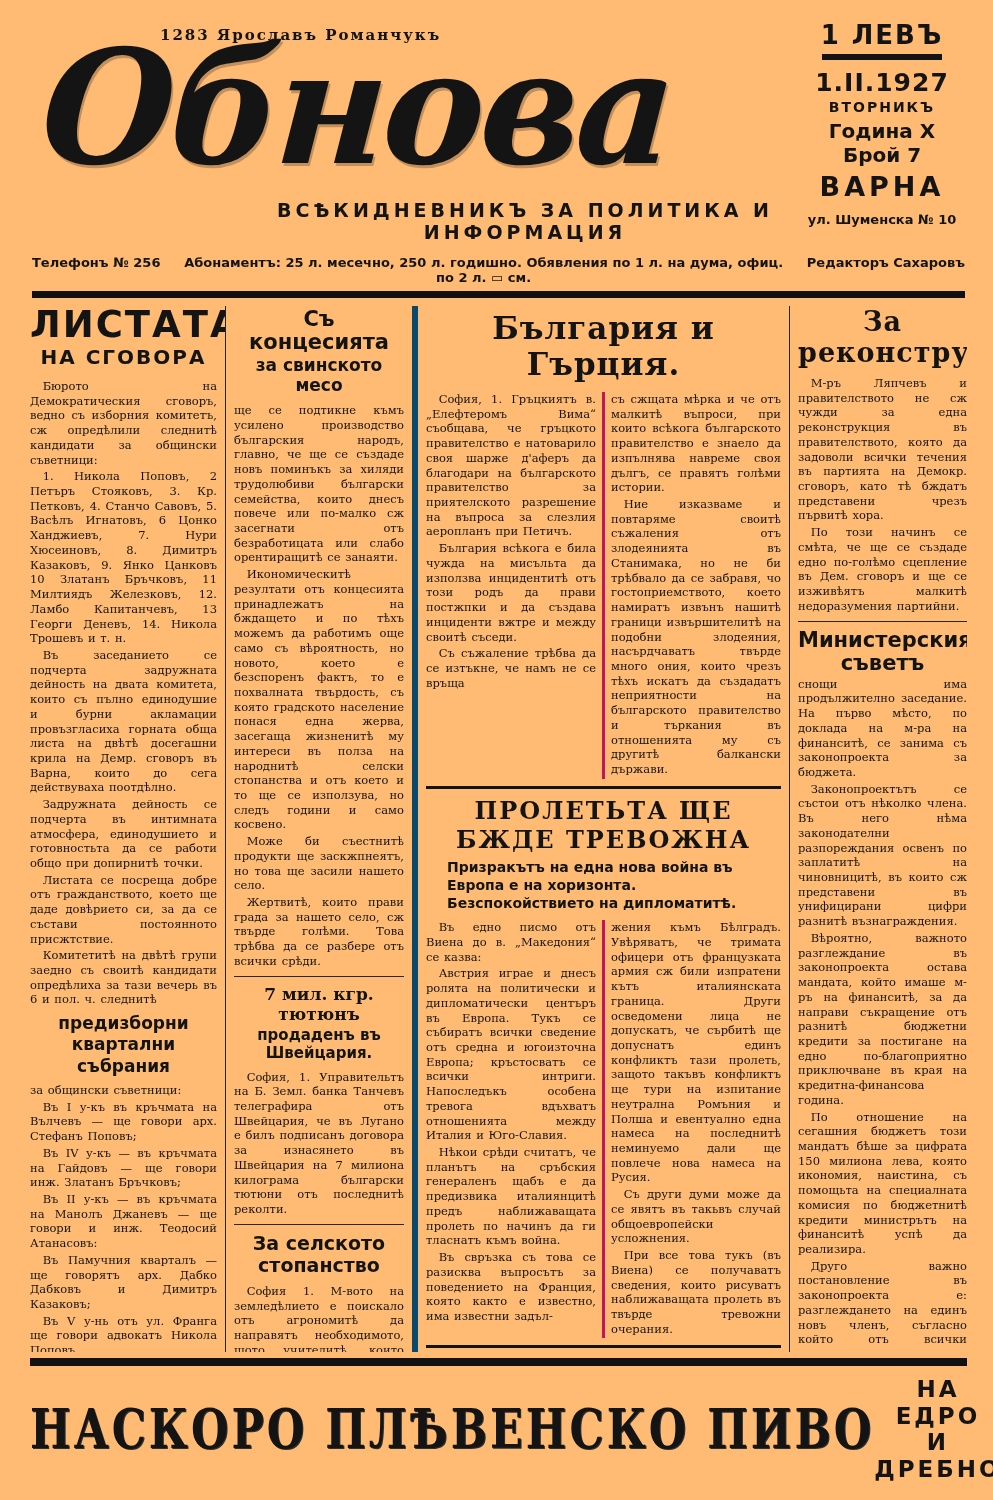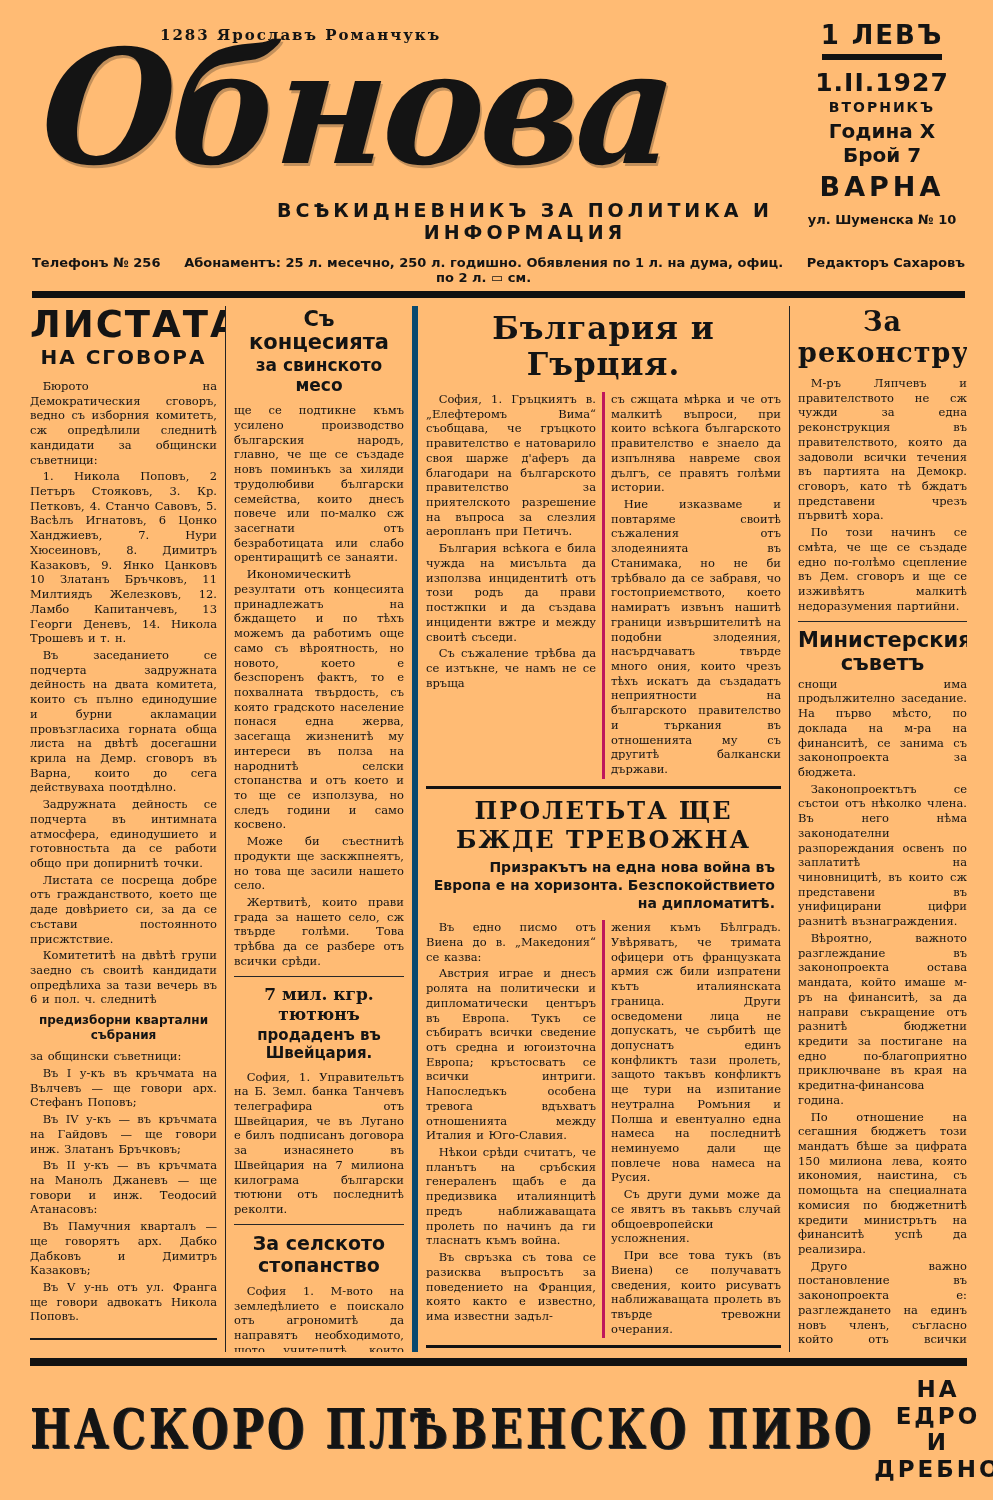--- a/index.html
+++ b/index.html
@@ -68,26 +68,26 @@
   p.body.noindent{text-indent:0;}
   .rule-thin{border:none;border-top:1px solid #2a2a2a;margin:7px 0;}
   .rule-thick{border:none;border-top:3px solid #151515;margin:7px 0;}
   
   .h-listata{font-family:"DejaVu Sans", sans-serif;font-weight:bold;font-size:37px;letter-spacing:2px;text-align:center;line-height:1;}
   .h-listata-sub{font-family:"DejaVu Sans", sans-serif;font-weight:bold;font-size:20px;letter-spacing:2px;text-align:center;margin:2px 0 10px;}
   .h-sans-lg{font-family:"DejaVu Sans", sans-serif;font-weight:bold;font-size:21px;text-align:center;line-height:1.1;margin:2px 0;}
   .h-sans-md{font-family:"DejaVu Sans", sans-serif;font-weight:bold;font-size:17px;text-align:center;line-height:1.15;margin:2px 0 8px;}
   .h-serif-xl{font-size:31px;font-weight:bold;text-align:center;margin:4px 0 10px;letter-spacing:1px;}
   .h-spring{font-size:24px;font-weight:bold;text-align:center;letter-spacing:2px;margin:6px 0 4px;font-family:"DejaVu Serif", serif;}
-  .h-spring-sub{font-family:"DejaVu Sans", sans-serif;font-weight:bold;font-size:14px;text-align:right;line-height:1.3;margin:0 6px 8px;}
+  .h-spring-sub{font-family:"DejaVu Sans", sans-serif;font-weight:bold;font-size:14px;text-align:left;line-height:1.3;margin:0 21px 8px;}
   .h-recon{font-size:27px;font-weight:bold;text-align:center;margin:0 0 8px;letter-spacing:1px;}
   .h-tobacco{font-size:17px;font-weight:bold;text-align:center;margin:4px 0 0;}
   .h-tobacco-sub{font-family:"DejaVu Sans", sans-serif;font-weight:bold;font-size:15px;text-align:center;margin:2px 0 8px;}
   .h-agri{font-family:"DejaVu Sans", sans-serif;font-weight:bold;font-size:19px;text-align:center;margin:2px 0 8px;}
-  .subhead-sm{font-family:"DejaVu Sans", sans-serif;font-weight:bold;font-size:12px;text-align:center;margin:6px 4px;line-height:1.25;}
+  .subhead-sm{font-family:"DejaVu Sans", sans-serif;font-weight:bold;font-size:17px;text-align:center;margin:6px 4px;line-height:1.25;}
   
   .twocol{display:flex;}
   .twocol .tc{flex:1 1 50%;overflow:hidden;}
   .twocol .tc-l{padding-right:6px;border-right:3px solid #be185d;}
   .twocol .tc-r{padding-left:6px;}
   
   .promo{border-top:2px solid #1b1b1b;margin-top:14px;padding-top:14px;}
   
   .banner{flex:0 0 auto;border-top:8px solid #141414;margin:6px 26px 0 30px;padding:10px 0 18px;}
   .banner-row{display:flex;align-items:center;justify-content:space-between;}

